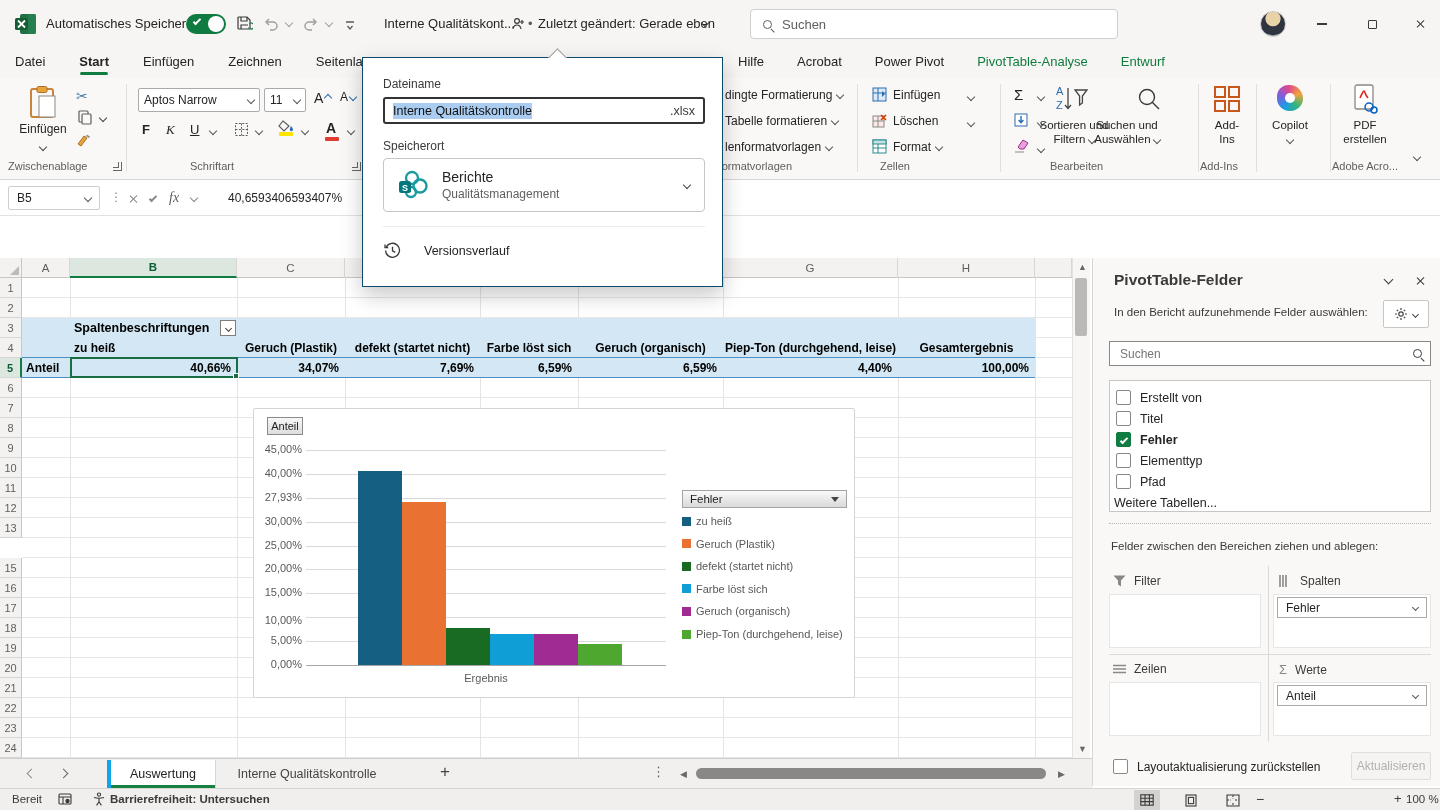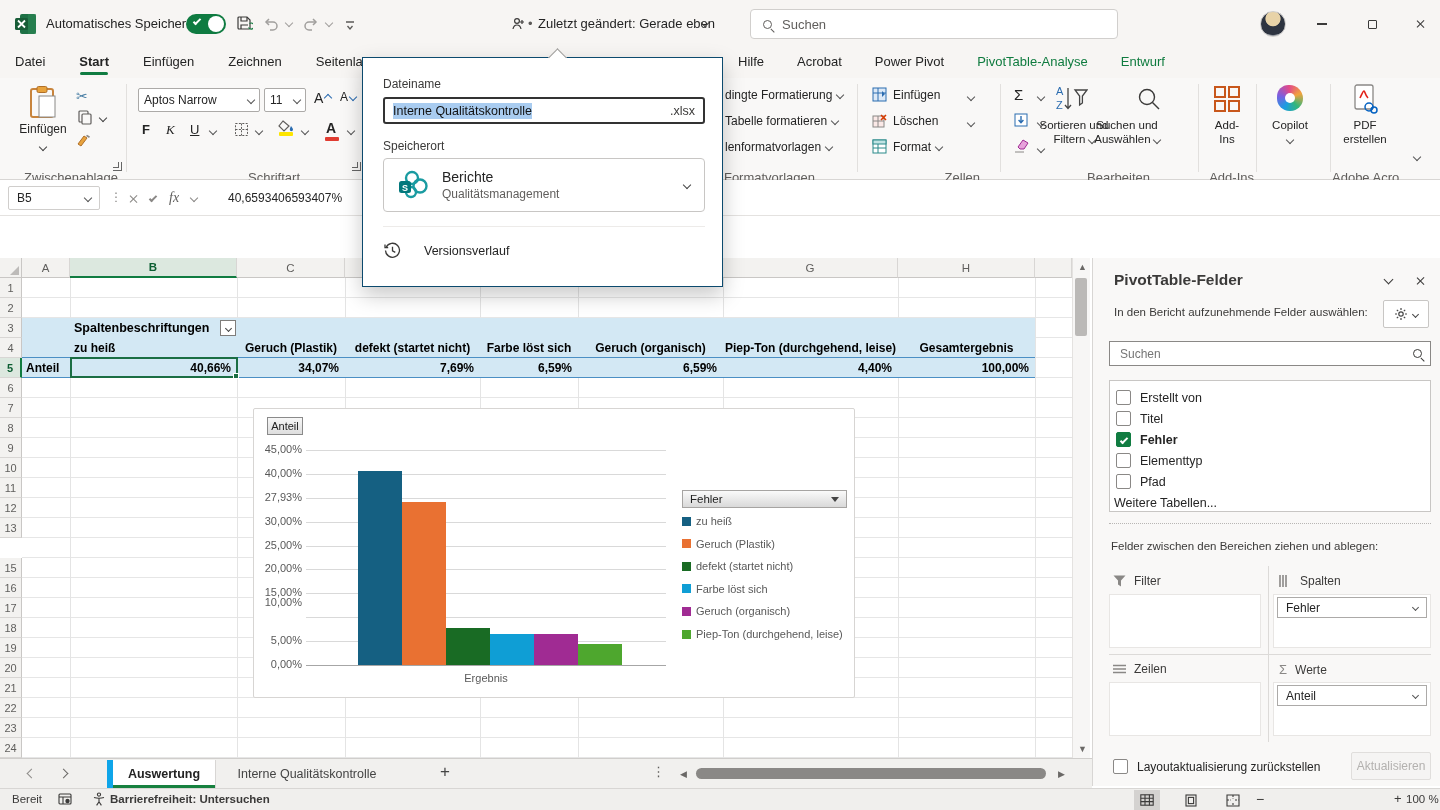--- a/index.html
+++ b/index.html
@@ -34,21 +34,21 @@
   .rtab{display:inline-block;font-size:13px;color:#242424;padding:6px 0 7px;position:relative;white-space:nowrap;}
   .rtab.active{font-weight:700;}
   .rtab.active::after{content:"";position:absolute;left:1px;right:1px;bottom:1px;height:3px;background:#107C41;border-radius:2px;}
   .rtab.ctx{color:#0F7B3F;}
   .pillbtn{height:24px;border-radius:4px;font-size:12.5px;display:inline-flex;align-items:center;gap:6px;padding:0 10px;}
   .comments{left:1227px;top:51px;background:#fff;border:1px solid #C8C6C4;color:#242424;}
   .share{left:1334px;top:51px;background:#0F7B41;border:1px solid #0F7B41;color:#fff;}
   
   .ribbon{left:0;top:78px;width:1440px;height:102px;background:#F9F8F7;border-bottom:1px solid #D8D6D4;}
   .gsep{position:absolute;top:6px;width:1px;height:88px;background:#E2E0DE;}
-  .glabel{position:absolute;font-size:13px;color:#605E5C;text-align:right;top:92px;white-space:nowrap;}
+  .glabel{position:absolute;font-size:11px;color:#605E5C;text-align:left;top:82px;white-space:nowrap;}
   .rb-txt{position:absolute;font-size:12px;color:#242424;white-space:nowrap;display:flex;align-items:center;gap:5px;}
   .selbox{position:absolute;background:#fff;border:1px solid #ACAAA8;border-radius:2px;font-size:12px;display:flex;align-items:center;padding:0 5px;color:#242424;}
   .fmtletter{font-size:13px;}
   .iconbox{position:absolute;display:flex;align-items:center;justify-content:center;}
   .colorbar{position:absolute;height:4px;width:14px;border-radius:1px;}
   .launcher{position:absolute;width:9px;height:9px;border-right:1.2px solid #666;border-bottom:1.2px solid #666;}
   .launcher::after{content:"";position:absolute;right:2px;bottom:2px;width:5px;height:5px;border-right:1.2px solid #666;border-bottom:1.2px solid #666;transform:rotate(0);}
   .two-line{position:absolute;font-size:11.5px;color:#242424;text-align:center;line-height:14px;white-space:nowrap;}
   
   .fbar{left:0;top:180px;width:1440px;height:36px;background:#fff;border-bottom:1px solid #E4E2E0;}
@@ -105,21 +105,21 @@
   .arealbl{position:absolute;font-size:12px;color:#3B3A39;display:flex;align-items:center;gap:8px;}
   .dropbox{position:absolute;background:#fff;border:1px solid #E8E6E4;}
   .pill{position:absolute;height:21px;background:#fff;border:1px solid #ACAAA8;font-size:12px;color:#242424;display:flex;align-items:center;justify-content:space-between;padding:0 8px;}
   .qsep-v{position:absolute;left:175px;top:308px;width:1px;height:176px;background:#DCDAD8;}
   .qsep-h{position:absolute;left:16px;top:396px;width:322px;height:1px;background:#DCDAD8;}
   .updbtn{position:absolute;left:258px;top:494px;width:80px;height:28px;background:#F5F4F3;border:1px solid #E0DEDC;border-radius:2px;font-size:12px;color:#B3B1AF;display:flex;align-items:center;justify-content:center;}
   .deferrow{position:absolute;left:20px;top:501px;display:flex;align-items:center;gap:9px;font-size:12px;color:#242424;}
   
   .sheetbar{left:0;top:758px;width:1092px;height:30px;background:#F1F0EE;border-top:1px solid #D0CECC;}
   .stab{position:absolute;top:1px;height:28px;display:flex;align-items:center;justify-content:center;font-size:12.5px;color:#444;}
-  .stab.active{background:#fff;color:#222;font-weight:700;border-right:1px solid #D8D6D4;border-left:6px solid #0ea5e9;}
+  .stab.active{background:#fff;color:#222;font-weight:400;border-right:1px solid #D8D6D4;border-left:4px solid #0ea5e9;}
   .stab.active::after{content:"";position:absolute;left:0;right:0;bottom:0;height:3px;background:#17813F;}
   .hthumb{position:absolute;left:696px;top:9px;width:350px;height:11px;background:#8A8886;border-radius:6px;}
   .statusbar{left:0;top:788px;width:1440px;height:22px;background:#F0EFED;border-top:1px solid #D8D6D4;font-size:11.5px;color:#3B3A39;}
   .viewbtn{position:absolute;top:1px;width:26px;height:20px;display:flex;align-items:center;justify-content:center;color:#444;}
   .viewbtn.sel{background:#D4D2D0;}
   
   .popup{left:362px;top:57px;width:361px;height:230px;background:#fff;border:1px solid #0c4a6e;box-shadow:0 8px 20px rgba(0,0,0,.22);z-index:50;}
   .caret{left:551px;top:51px;width:13px;height:13px;background:#fff;border-left:1px solid #9E9C9A;border-top:1px solid #9E9C9A;transform:rotate(45deg);z-index:51;}
   .plabel{position:absolute;font-size:12px;color:#3B3A39;}
   .fninput{position:absolute;left:20px;top:39px;width:322px;height:27px;background:#fff;border:2px solid #333;border-radius:3px;display:flex;align-items:center;justify-content:space-between;padding:0 8px;font-size:12.5px;}
@@ -169,20 +169,21 @@
           <path d="M14 8H7a4 4 0 0 0 0 8h3"></path>
           <path d="M11 5l3 3-3 3"></path>
         </svg>
     </div>
       <span class="abs chv" style="left:326px;top:20px;color:#A19F9D"></span>
     <div class="abs qat" style="left:344px;top:17px">
       <svg width="12" height="12" viewBox="0 0 12 12" fill="none" stroke="#5c5a58" stroke-width="1.3">
           <path d="M2 3h8M3.5 7l2.5 3 2.5-3"></path>
         </svg>
     </div>
+    <div class="abs tb-txt" style="left:384px;top:0">Interne Qualitätskont...</div>
     <div class="abs" style="left:510px;top:16px">
       <svg width="16" height="16" viewBox="0 0 16 16" fill="none" stroke="#3b3a39" stroke-width="1.2">
           <circle cx="7" cy="5" r="2.4"></circle>
           <path d="M3 13c.5-2.6 2-4 4-4s3.5 1.4 4 4"></path>
           <path d="M12 4v4M10 6h4"></path>
         </svg>
     </div>
     <div class="abs tb-txt" style="left:528px;top:0;color:#5c5a58">•</div>
     <div class="abs tb-txt" style="left:538px;top:0">Zuletzt geändert: Gerade eben</div>
     <span class="abs chv" style="left:702px;top:20px;color:#3b3a39"></span>
@@ -534,21 +535,21 @@
         <div class="ytick" style="position: absolute; left: 2px; top: 81.7778px;">27,93%</div>
         <div class="gline" style="position: absolute; left: 52px; top: 88.7778px; width: 360px;"></div>
         <div class="ytick" style="position: absolute; left: 2px; top: 105.667px;">30,00%</div>
         <div class="gline" style="position: absolute; left: 52px; top: 112.667px; width: 360px;"></div>
         <div class="ytick" style="position: absolute; left: 2px; top: 129.556px;">25,00%</div>
         <div class="gline" style="position: absolute; left: 52px; top: 136.556px; width: 360px;"></div>
         <div class="ytick" style="position: absolute; left: 2px; top: 153.444px;">20,00%</div>
         <div class="gline" style="position: absolute; left: 52px; top: 160.444px; width: 360px;"></div>
         <div class="ytick" style="position: absolute; left: 2px; top: 177.333px;">15,00%</div>
         <div class="gline" style="position: absolute; left: 52px; top: 184.333px; width: 360px;"></div>
-        <div class="ytick" style="position: absolute; left: 2px; top: 187px;">10,00%</div>
+        <div class="ytick" style="position: absolute; left: 2px; top: 205px;">10,00%</div>
         <div class="gline" style="position: absolute; left: 52px; top: 208.222px; width: 360px;"></div>
         <div class="ytick" style="position: absolute; left: 2px; top: 225.111px;">5,00%</div>
         <div class="gline" style="position: absolute; left: 52px; top: 232.111px; width: 360px;"></div>
         <div class="ytick" style="position: absolute; left: 2px; top: 249px;">0,00%</div>
         <div class="axisline" style="position: absolute; left: 52px; top: 256px; width: 360px;"></div>
         <div class="bar" style="position: absolute; left: 104px; top: 61.7356px; width: 44px; height: 194.264px; background: rgb(21, 96, 130);"></div>
         <div class="bar" style="position: absolute; left: 148px; top: 93.2211px; width: 44px; height: 162.779px; background: rgb(233, 113, 50);"></div>
         <div class="bar" style="position: absolute; left: 192px; top: 219.259px; width: 44px; height: 36.7411px; background: rgb(25, 107, 36);"></div>
         <div class="bar" style="position: absolute; left: 236px; top: 224.514px; width: 44px; height: 31.4856px; background: rgb(15, 158, 213);"></div>
         <div class="bar" style="position: absolute; left: 280px; top: 224.514px; width: 44px; height: 31.4856px; background: rgb(160, 43, 147);"></div>

